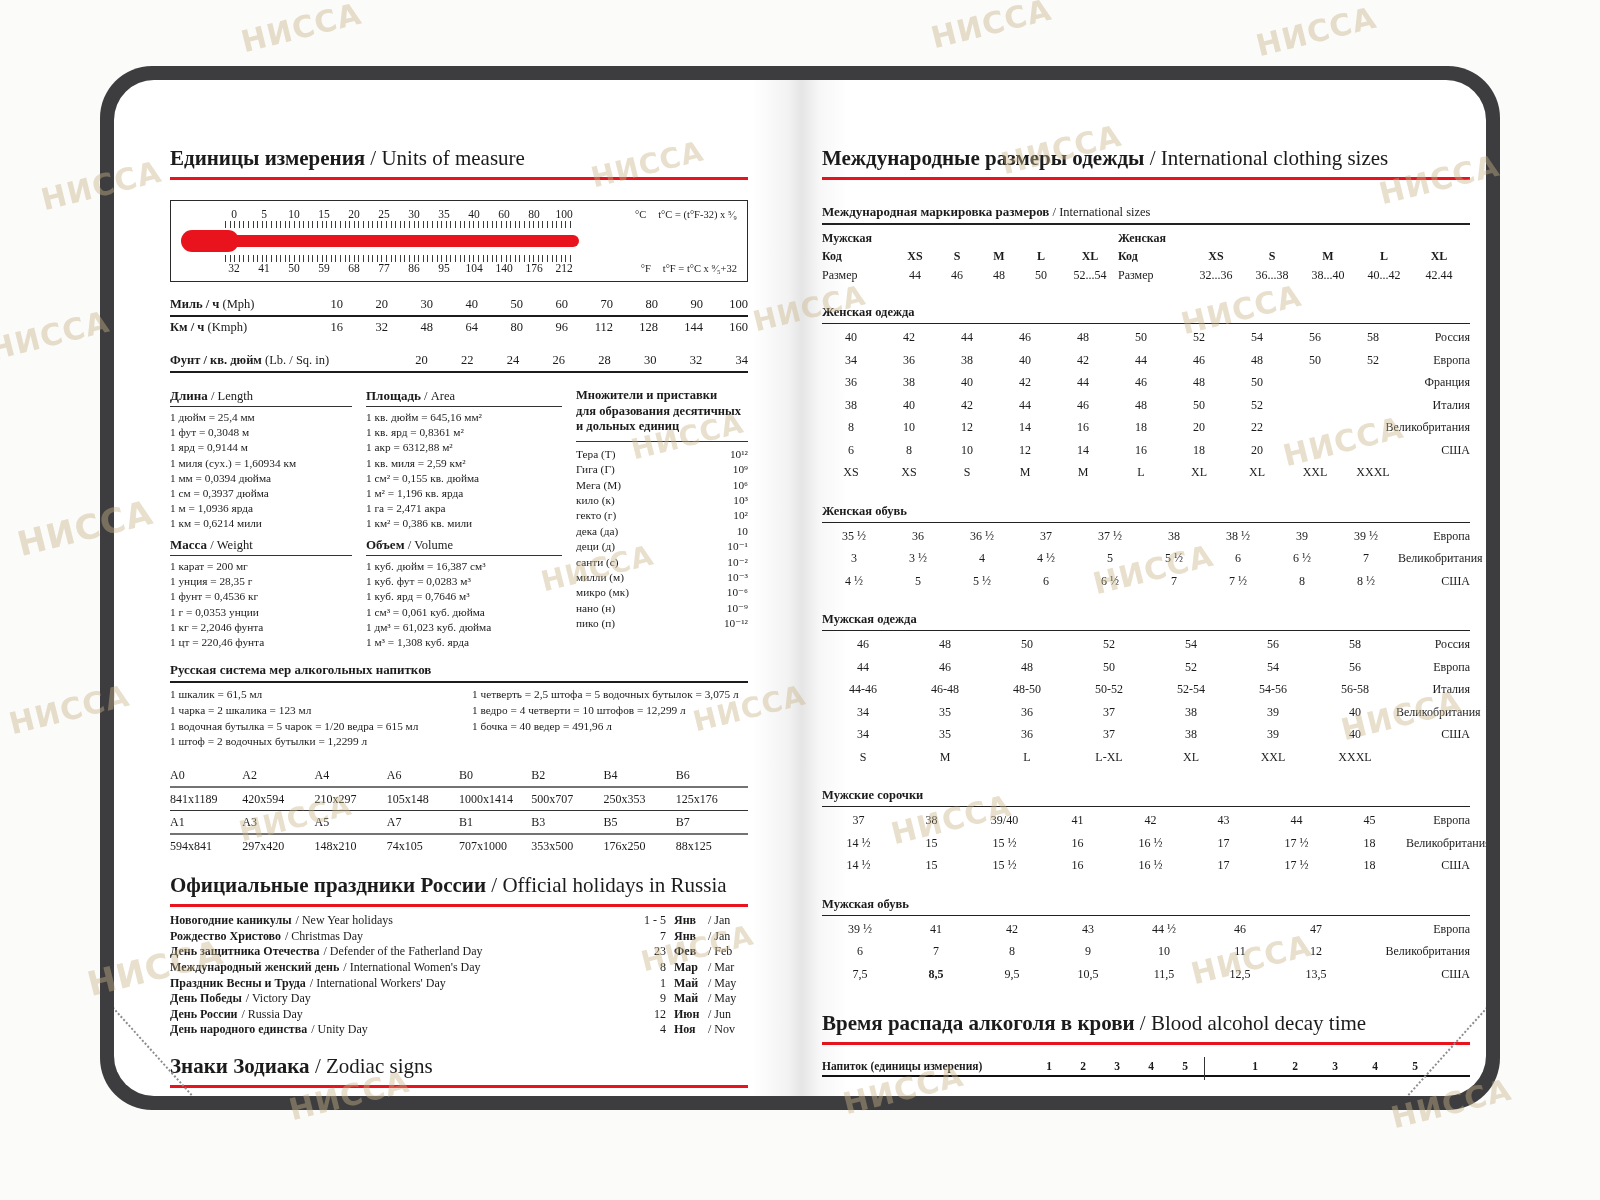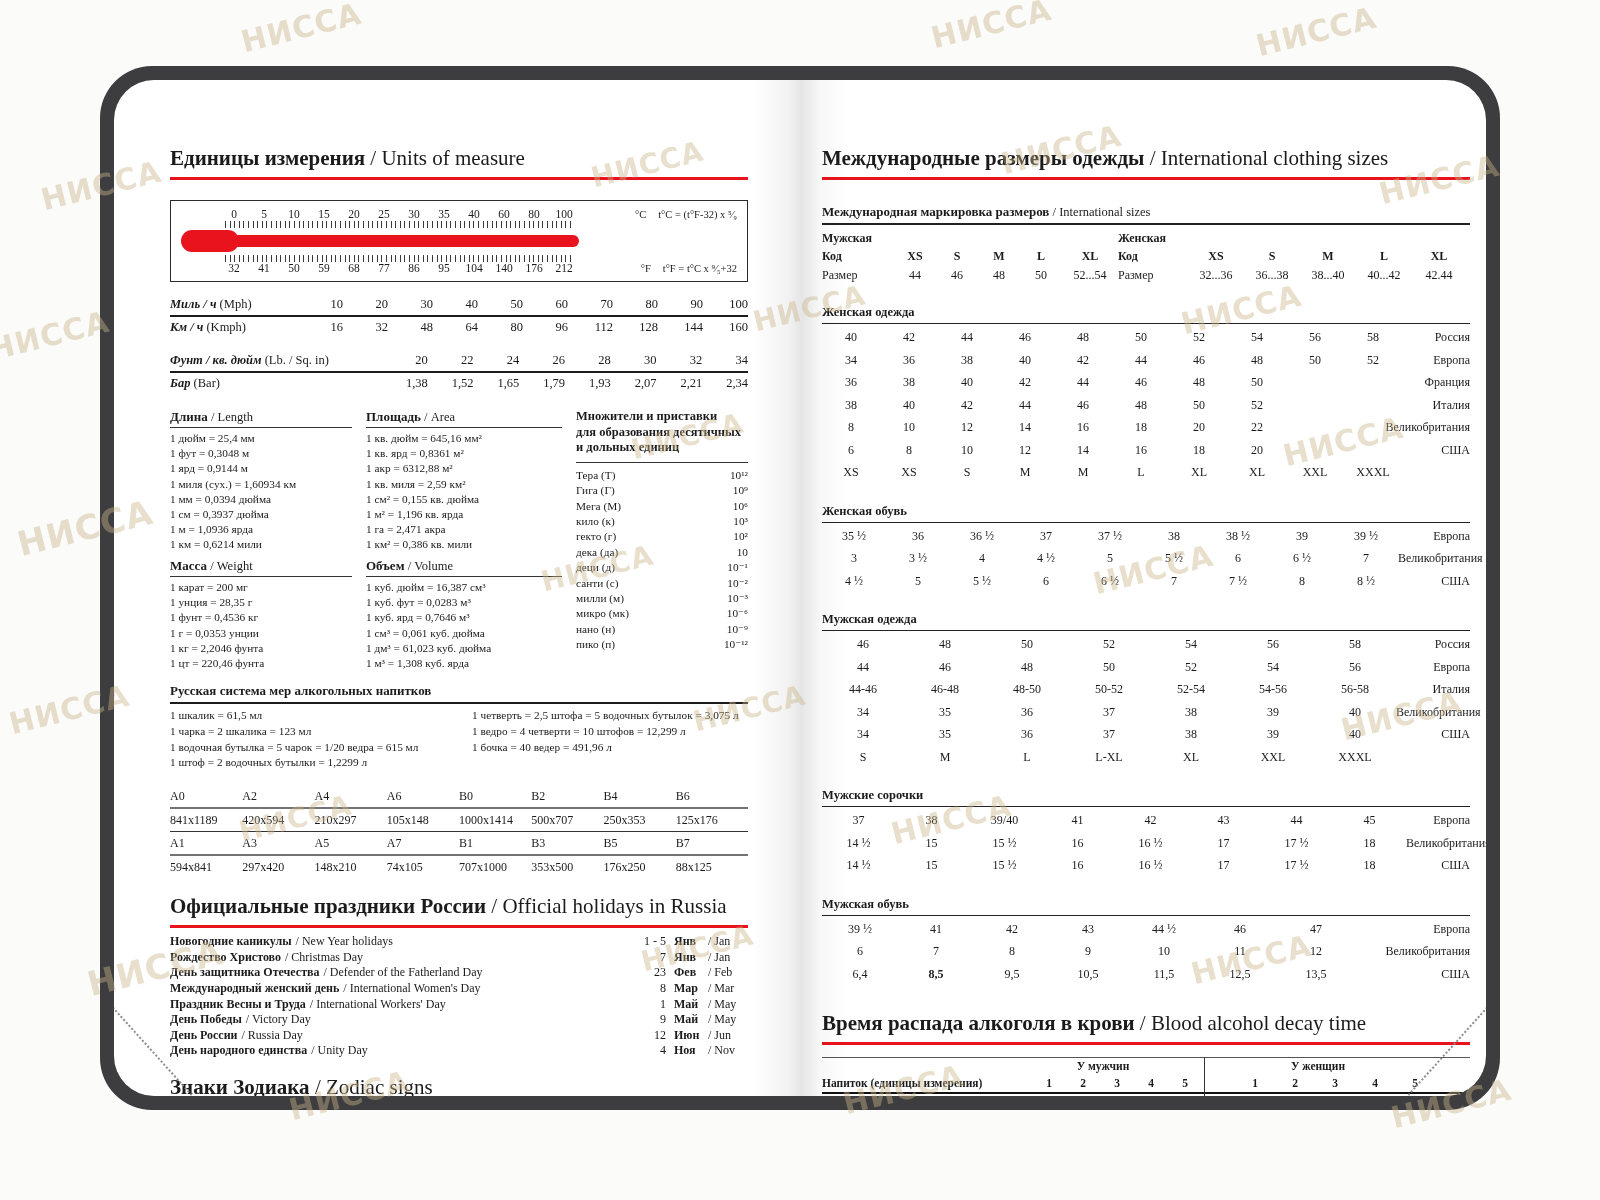--- a/index.html
+++ b/index.html
@@ -42,21 +42,21 @@
   .t-bulb{position:absolute;left:2px;top:1px;width:58px;height:22px;border-radius:11px;background:#e8131c;}
   .t-tube{position:absolute;left:40px;top:6px;right:158px;height:12px;border-radius:6px;background:#e8131c;}
 
   
   .pair{margin-top:12px;}
   .prow{display:flex;align-items:baseline;padding:3px 0;font-size:12.5px;}
   .pair .prow:first-child{border-bottom:2px solid #1c1c1c;}
   .plabelwrap{flex:none;}
   .pair-0 .plabelwrap{width:128px;}
   .pair-1 .plabelwrap{width:212px;}
-  .plabel{font-weight:bold;font-style:italic;}
+  .plabel{font-weight:bold;}
   .pnote{font-weight:normal;}
   .pvals{flex:1;display:grid;text-align:right;}
 
   
   .units-grid{display:grid;grid-template-columns:182px 196px 1fr;column-gap:14px;
     grid-template-areas:"len area pref" "mass vol pref";margin-top:15px;}
   .ub h4{margin:0 0 3px 0;font-size:13px;border-bottom:1.5px solid #333;padding-bottom:2px;}
   .ub h4 .en{font-weight:normal;font-size:12.5px;}
   .ub ul{list-style:none;margin:0;padding:0;font-size:11.3px;line-height:1.34;}
   .ub-len{grid-area:len;}.ub-area{grid-area:area;}.ub-mass{grid-area:mass;margin-top:6px;}.ub-vol{grid-area:vol;margin-top:6px;}
@@ -240,33 +240,20 @@
                 <span>20</span>
                 <span>22</span>
                 <span>24</span>
                 <span>26</span>
                 <span>28</span>
                 <span>30</span>
                 <span>32</span>
                 <span>34</span>
               </div>
             </div>
-            <div class="prow">
-              <span class="plabelwrap"><span class="plabel">Бар</span><span class="pnote"> (Bar)</span></span>
-              <div class="pvals" style="grid-template-columns: repeat(8, 1fr);">
-                <span>1,38</span>
-                <span>1,52</span>
-                <span>1,65</span>
-                <span>1,79</span>
-                <span>1,93</span>
-                <span>2,07</span>
-                <span>2,21</span>
-                <span>2,34</span>
-              </div>
-            </div>
           </div>
         </div>
 
       <div class="units-grid">
         <div class="prefixes">
           <h4 id="pfx-title">Множители и приставки<br>для образования десятичных<br>и дольных единиц</h4>
           <div class="rule"></div>
           <div id="pfx-list">
               <div class="pfx-row">
                 <span>Тера (Т)</span>
@@ -805,45 +792,39 @@
               <span class="st-cell" style="width: 76px;">6</span>
               <span class="st-cell" style="width: 76px;">7</span>
               <span class="st-cell" style="width: 76px;">8</span>
               <span class="st-cell" style="width: 76px;">9</span>
               <span class="st-cell" style="width: 76px;">10</span>
               <span class="st-cell" style="width: 76px;">11</span>
               <span class="st-cell" style="width: 76px;">12</span>
               <span class="st-region">Великобритания</span>
             </div>
             <div class="st-row">
-              <span class="st-cell" style="width: 76px;">6,4</span>
+              <span class="st-cell" style="width: 76px;">7,5</span>
               <span class="st-cell" style="width: 76px; font-weight: bold;">8,5</span>
               <span class="st-cell" style="width: 76px;">9,5</span>
               <span class="st-cell" style="width: 76px;">10,5</span>
               <span class="st-cell" style="width: 76px;">11,5</span>
               <span class="st-cell" style="width: 76px;">12,5</span>
               <span class="st-cell" style="width: 76px;">13,5</span>
               <span class="st-region">США</span>
             </div>
           </div>
         </div>
 
       <div class="decay">
         <div class="big-title">
           <span class="ru">Время распада алкоголя в крови</span>
           <span class="en">/ Blood alcohol decay time</span>
         </div>
         <div class="decay-table" id="decay-table">
             <div class="dec-divider"></div>
-            <div class="dec-grow dec-group">
-              <span></span>
-              <span class="g" style="grid-column: 2 / span 5;">У мужчин</span>
-              <span></span>
-              <span class="g" style="grid-column: 8 / span 5;">У женщин</span>
-            </div>
             <div class="dec-grow dec-head">
               <span>Напиток (единицы измерения)</span>
               <span class="n">1</span>
               <span class="n">2</span>
               <span class="n">3</span>
               <span class="n">4</span>
               <span class="n">5</span>
               <span></span>
               <span class="n">1</span>
               <span class="n">2</span>

